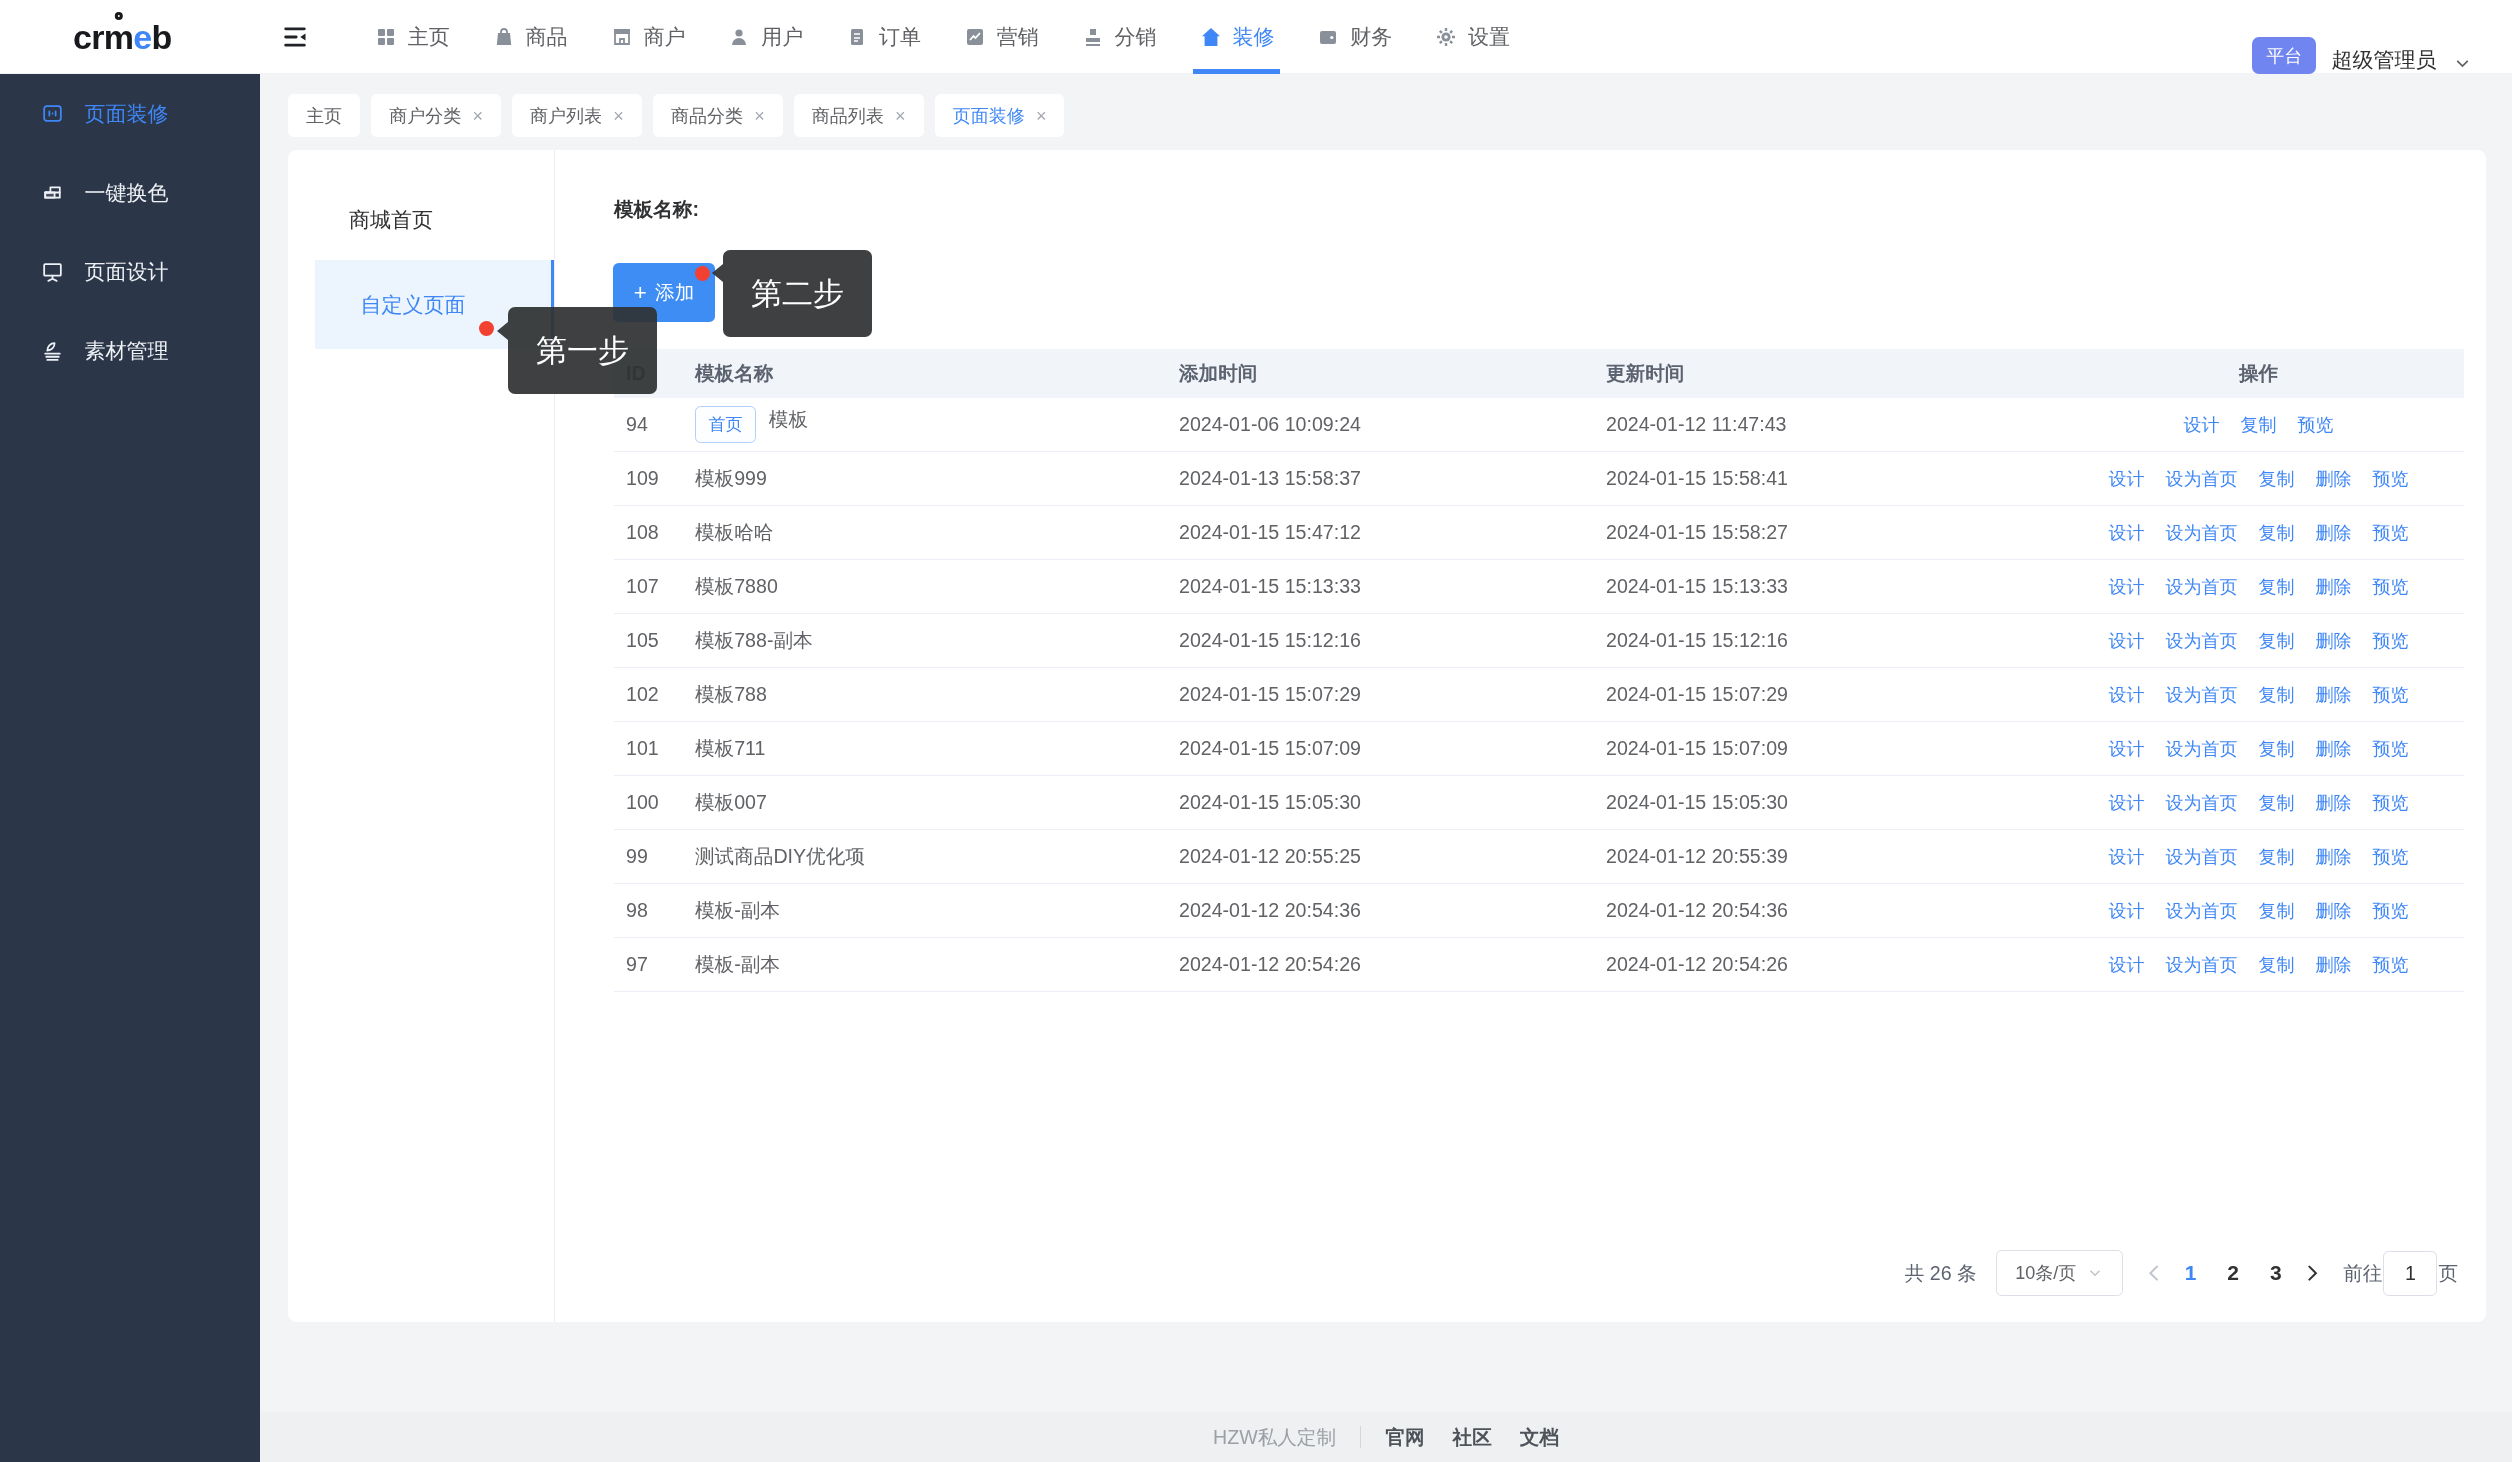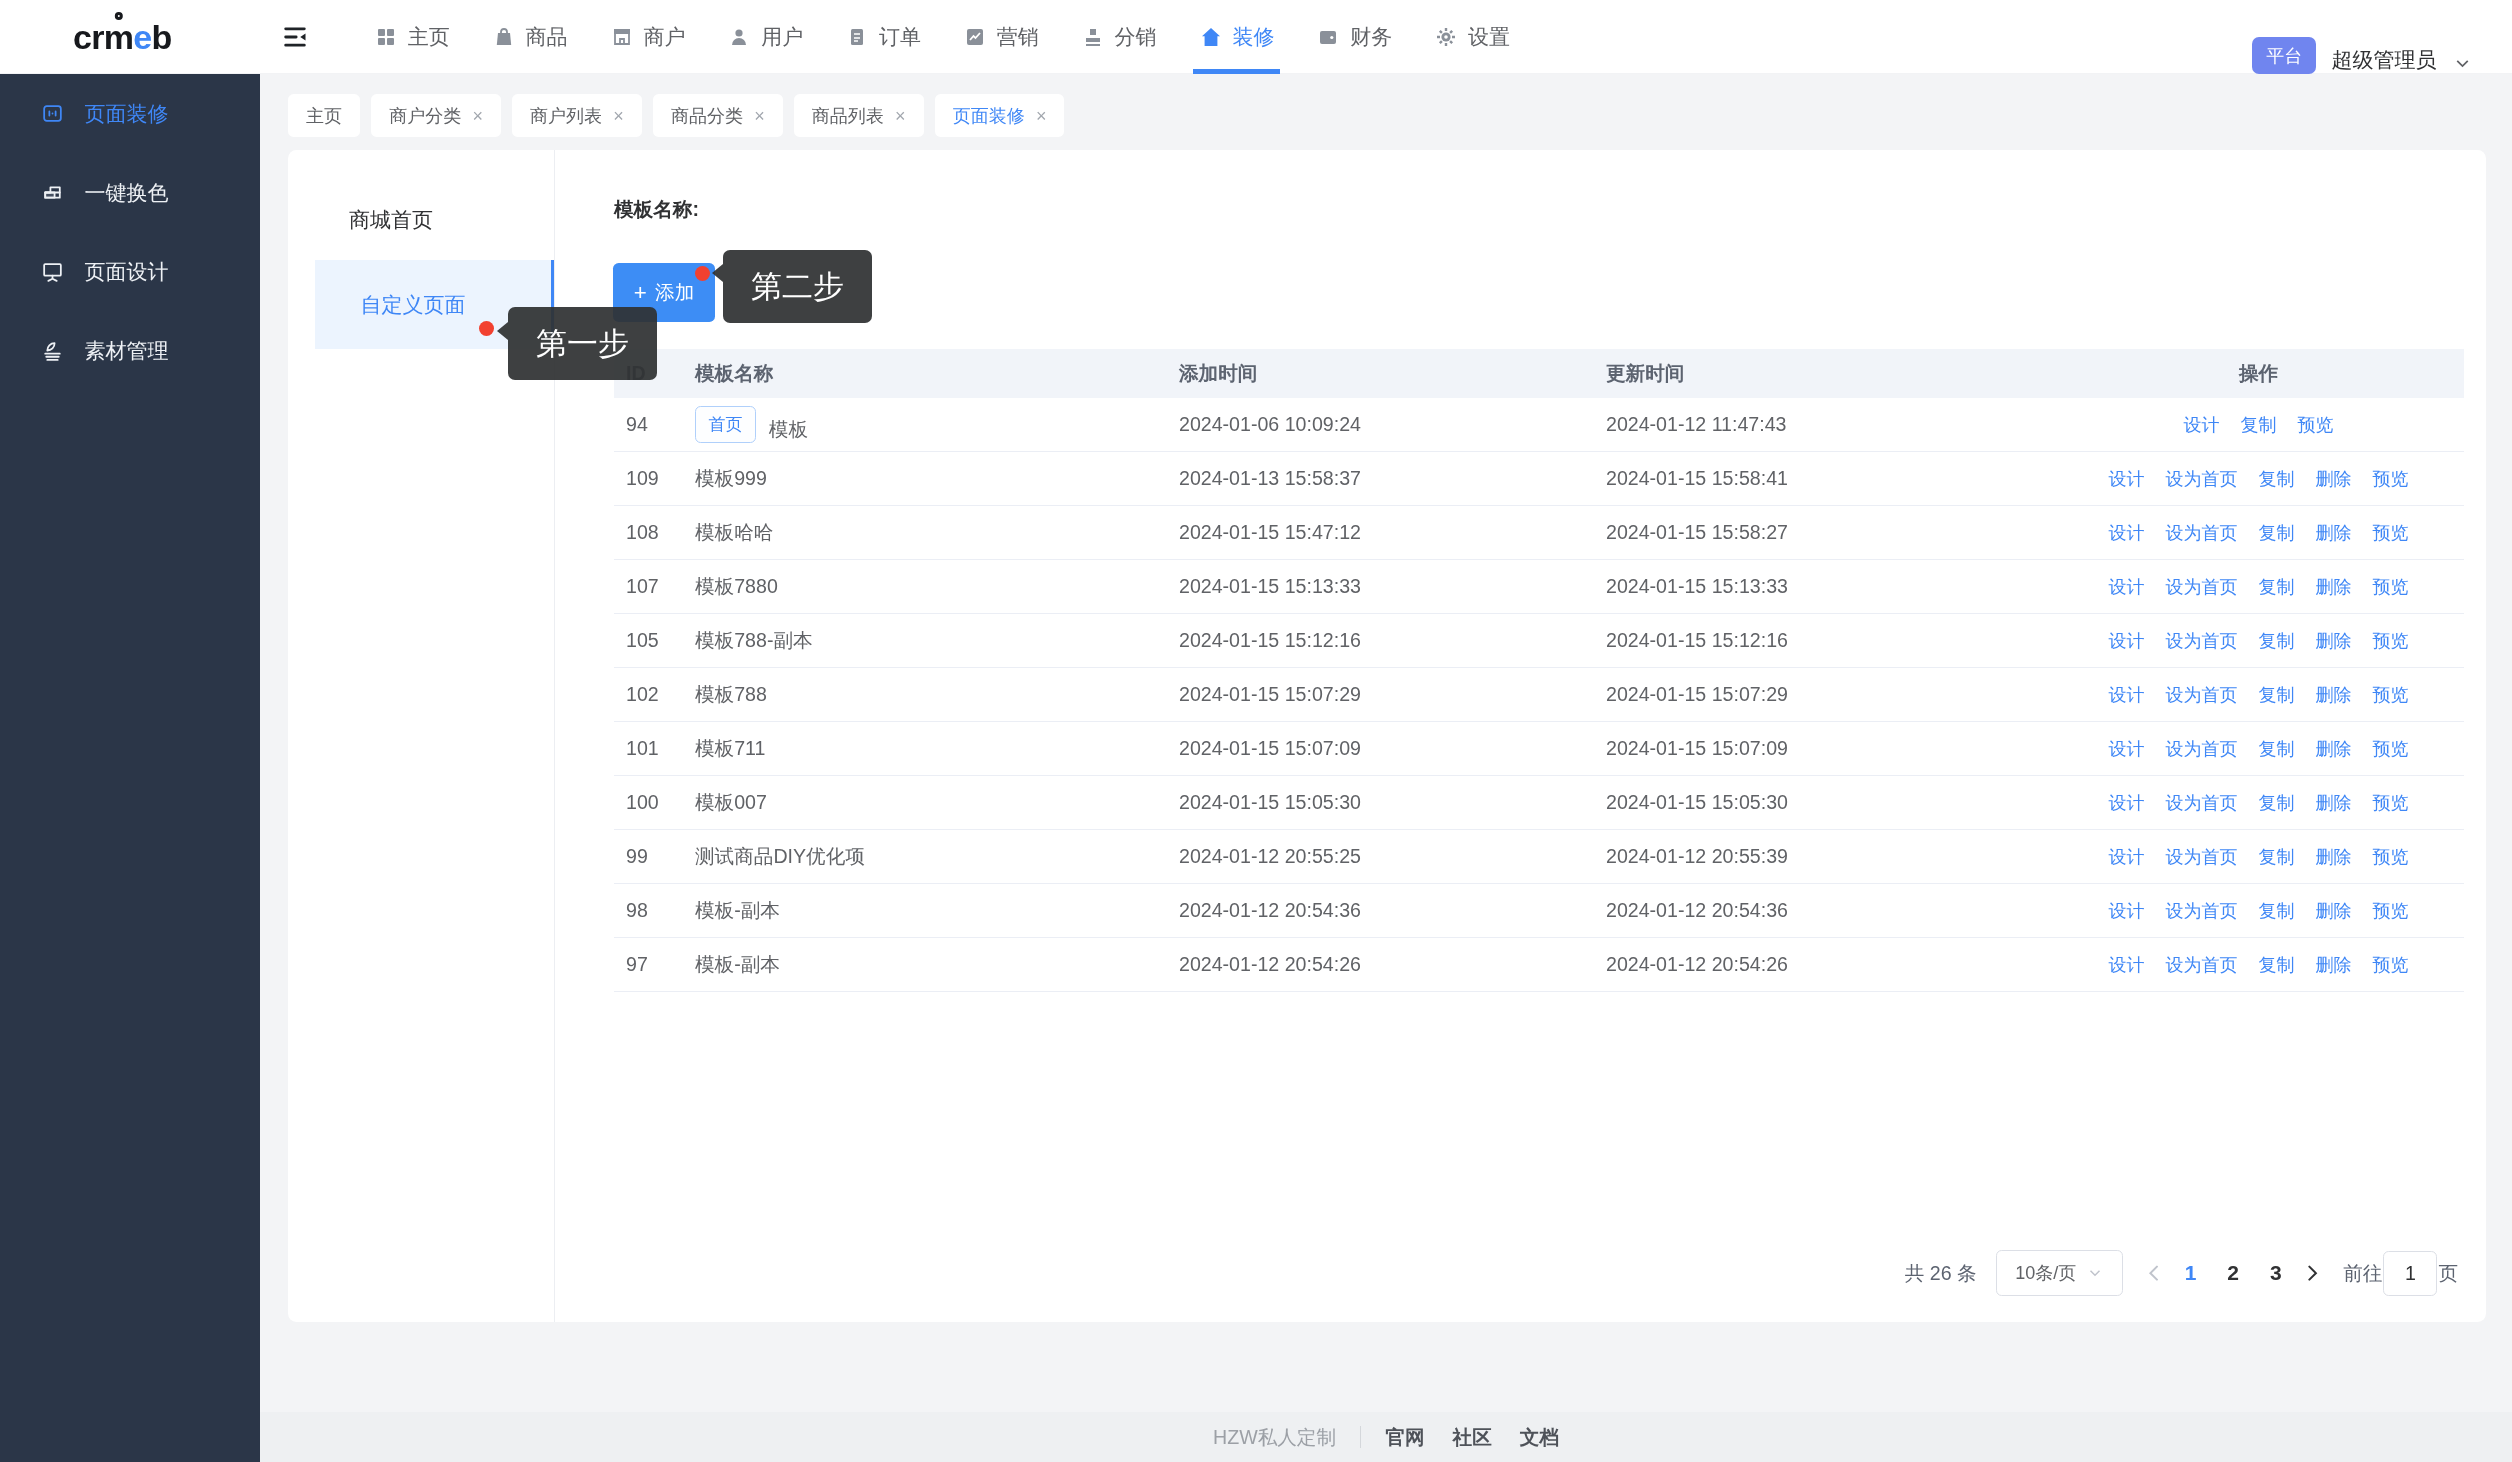--- a/index.html
+++ b/index.html
@@ -78,21 +78,21 @@
   
   .table{ position:absolute; left:326px; top:199px; width:1850px; }
   .t-header{ display:grid; grid-template-columns:81px 484px 427px 447px 411px;
     height:49px; align-items:center; background:#f1f4f9; font-size:19.6px; font-weight:700; color:#5c6370; }
   .t-header .th:first-child{ padding-left:12px; }
   .t-header .th-op{ text-align:center; }
   .t-row{ display:grid; grid-template-columns:81px 484px 427px 447px 411px;
     height:54px; align-items:center; border-bottom:1.4px solid #ebeef5; font-size:19.6px; color:#606266;
     background:#fff; }
   .t-row .td-id{ padding-left:12px; }
-  .td-name{ display:flex; align-items:flex-end; }
+  .td-name{ display:flex; align-items:flex-start; }
   .home-tag{ display:inline-flex; align-items:center; justify-content:center;
     border:1.4px solid #b0d0fb; color:#3f87f6; font-size:17px; border-radius:5.6px;
     padding:5.6px 12.6px; margin-right:12.6px; background:#fdfeff; }
   .td-actions{ display:flex; justify-content:center; gap:21px; }
   .td-actions a{ color:#3f87f6; font-size:18px; text-decoration:none; cursor:pointer; white-space:nowrap; }
 
   
   .pagination{ position:absolute; right:28px; top:1100px; height:46px; display:flex;
     align-items:center; gap:19.6px; font-size:19.6px; color:#5c6370; }
   .page-size-select{ width:127px; height:46px; border:1.4px solid #dcdfe6; border-radius:5.6px;
@@ -106,21 +106,21 @@
   .page-num.current{ color:#3f87f6; font-weight:600; cursor:default; }
   .goto{ display:flex; align-items:center; gap:1px; }
   .goto-input{ width:54px; height:45px; border:1.4px solid #dcdfe6; border-radius:5.6px;
     text-align:center; font-size:19.6px; color:#303133; outline:none; font-family:inherit; }
 
   
   .red-dot{ position:absolute; width:15.4px; height:15.4px; border-radius:50%; background:#f24130; z-index:60; }
   .dot1{ left:479px; top:321px; }
   .dot2{ left:695px; top:266px; }
   .guide-tip{ position:absolute; background:rgba(47,49,51,0.93); color:#fff; font-size:31px;
-    line-height:1; padding:21px 28px; border-radius:7px; z-index:55; white-space:nowrap; }
+    line-height:1; padding:28px 28px; border-radius:7px; z-index:55; white-space:nowrap; }
   .guide-tip::before{ content:""; position:absolute; left:-11.2px; width:0; height:0;
     border-top:9.8px solid transparent; border-bottom:9.8px solid transparent;
     border-right:11.2px solid rgba(47,49,51,0.93); }
   .tip1{ left:508px; top:307px; } .tip1::before{ top:15.4px; }
   .tip2{ left:723px; top:250px; } .tip2::before{ top:14px; }
 
   
   .footer{ position:absolute; left:260px; right:0; top:1412px; height:50px; background:#eef0f2;
     display:flex; align-items:center; justify-content:center; gap:24px; font-size:19.6px; }
   .footer-brand{ color:#9ca0a6; }

